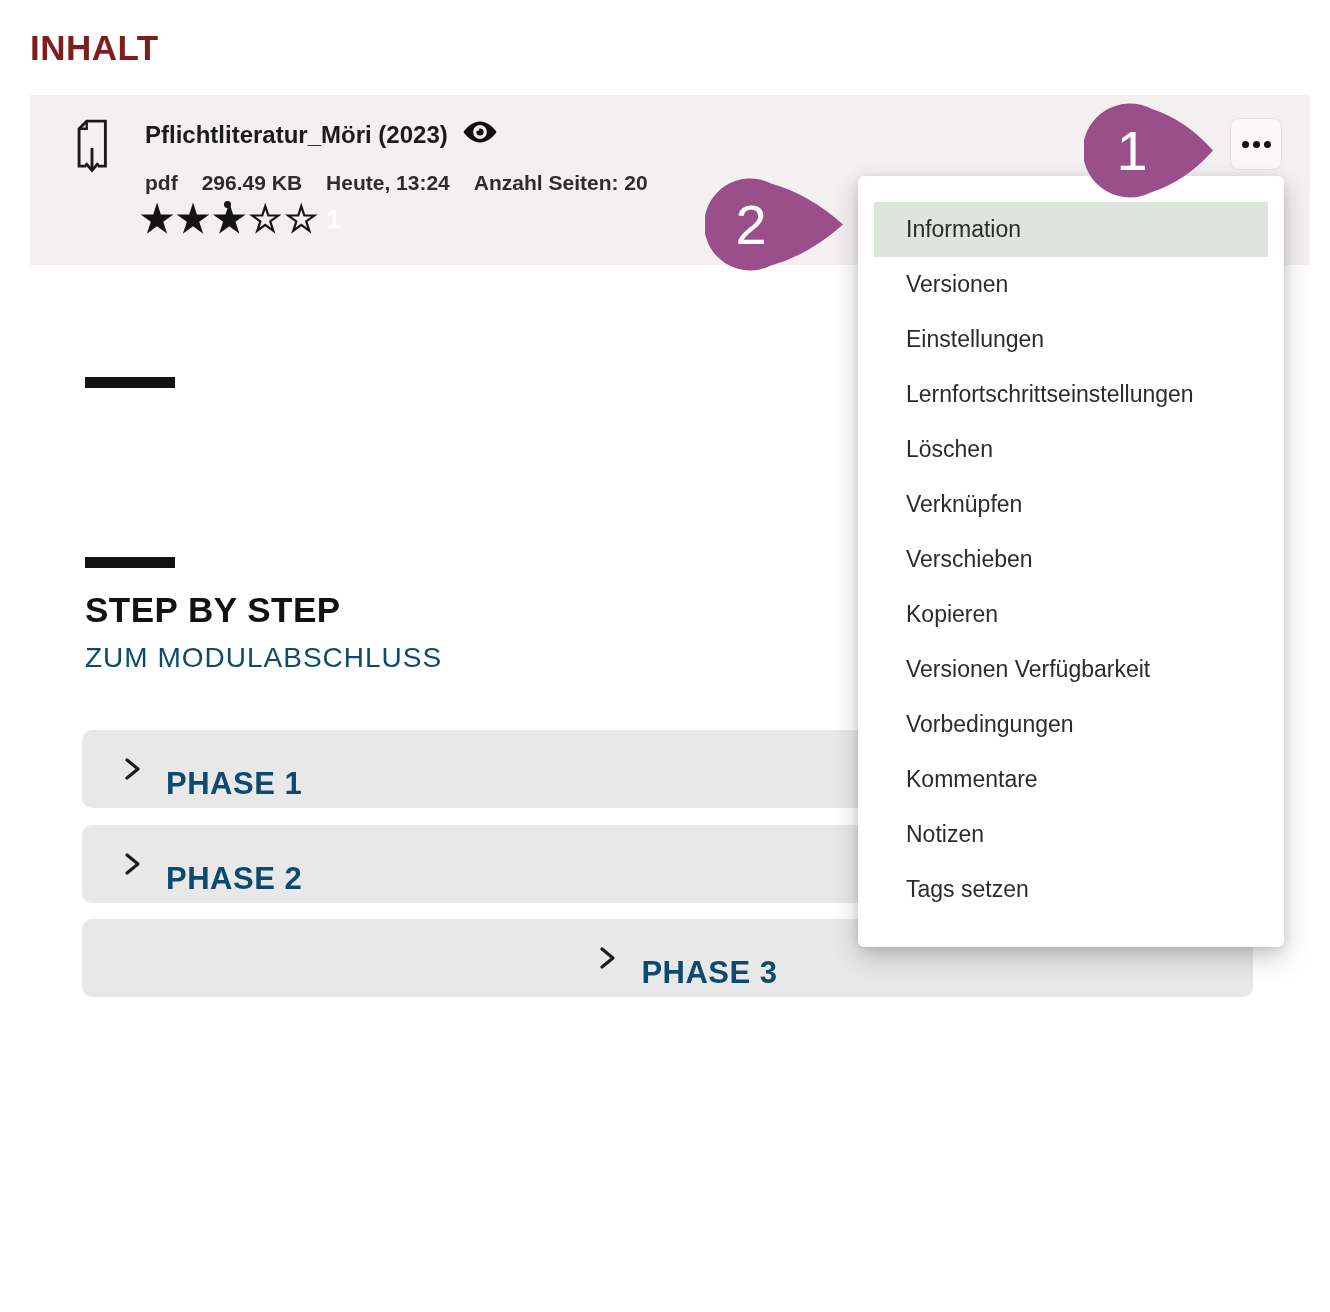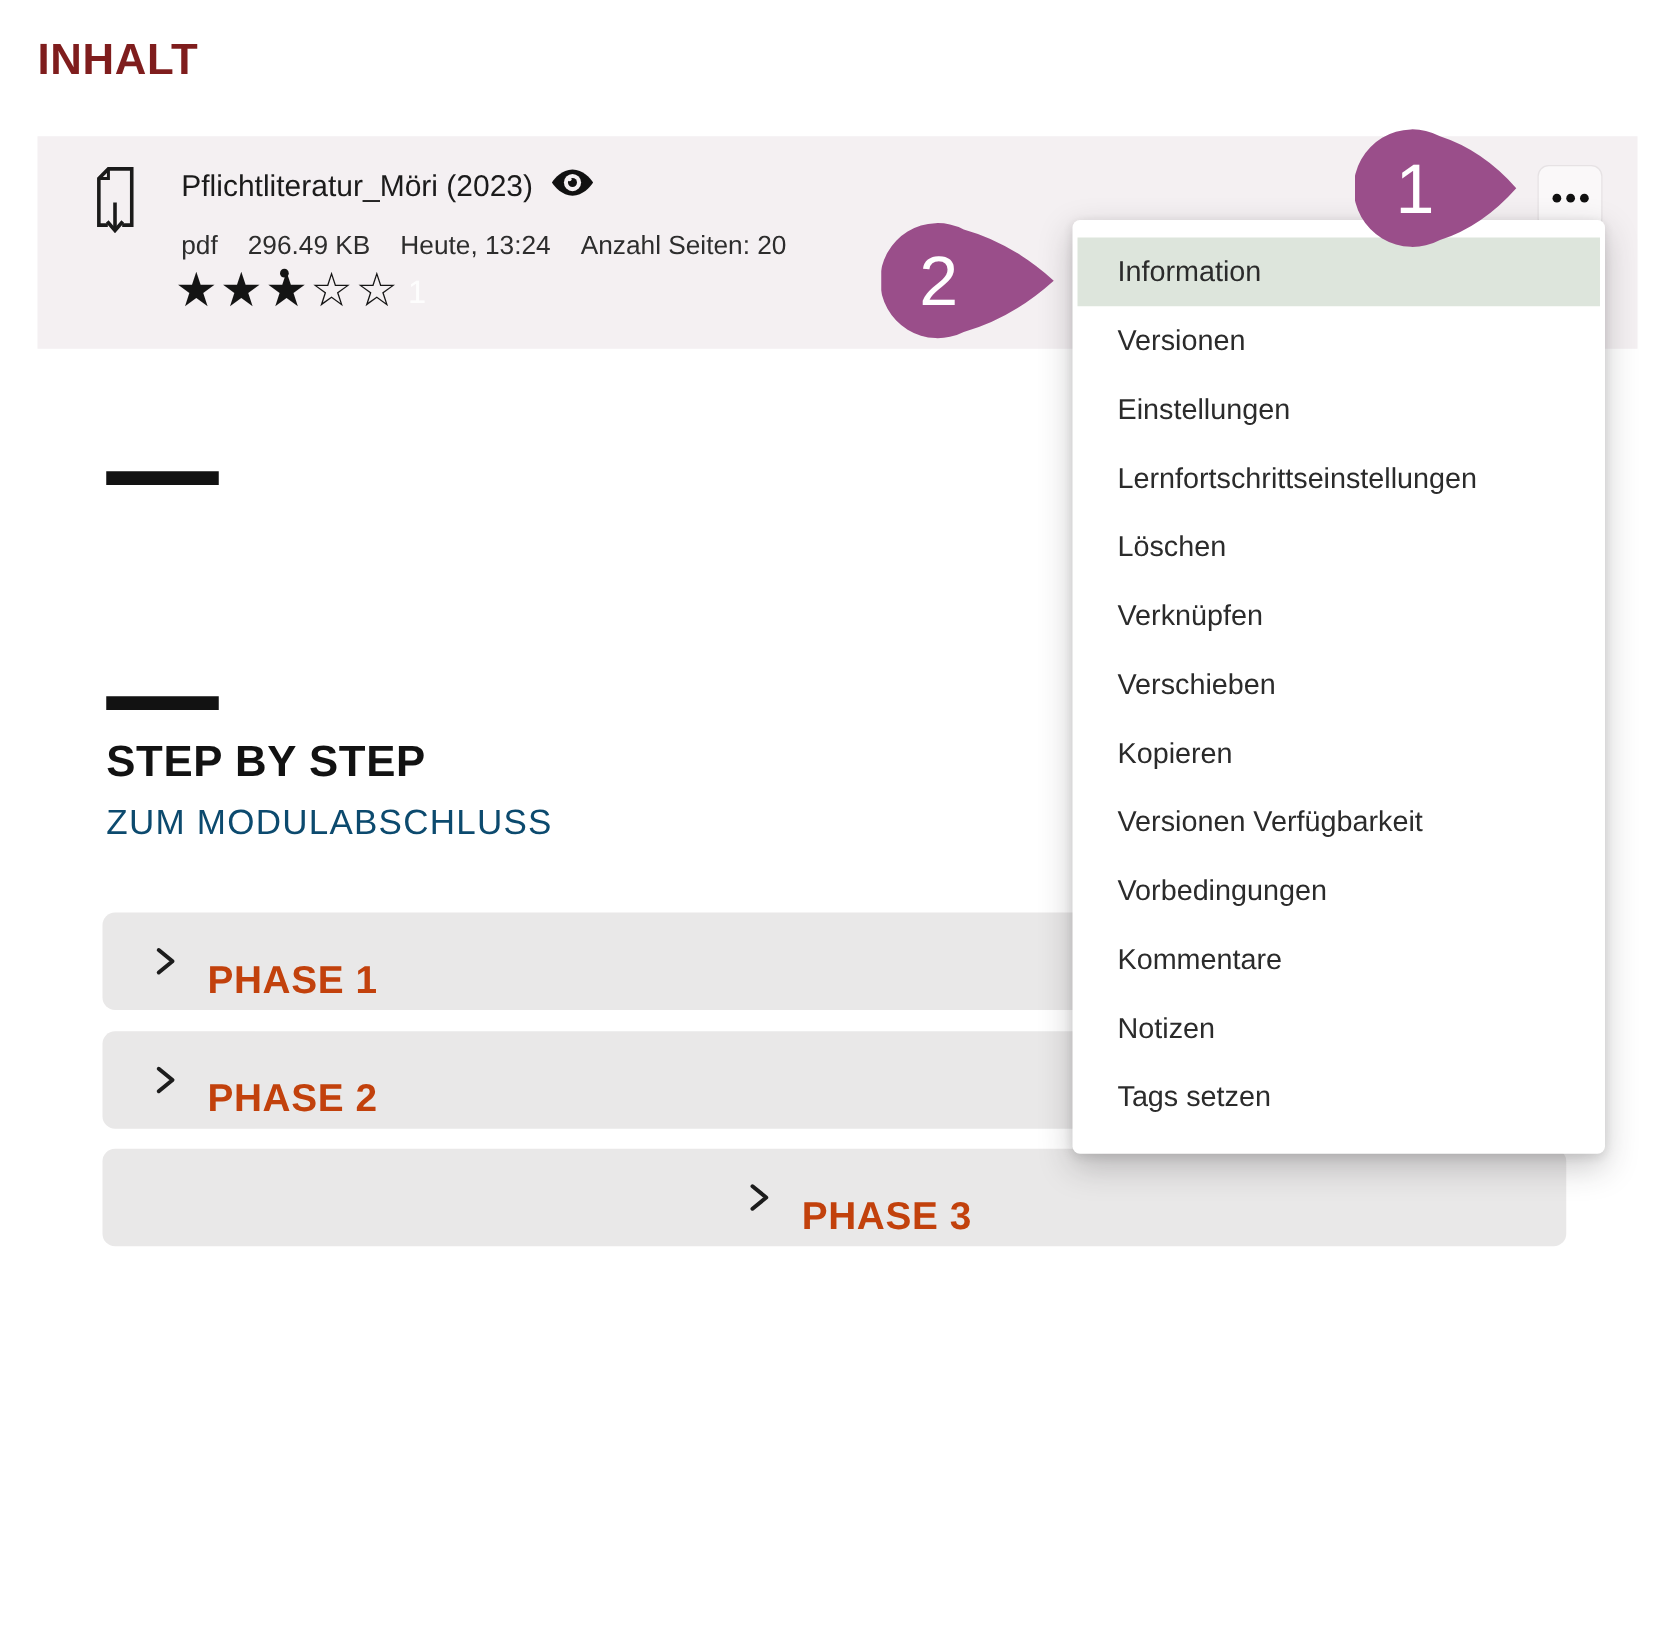--- a/index.html
+++ b/index.html
@@ -7,22 +7,22 @@
     position:relative;width:1330px;height:1312px;overflow:hidden;
     font-family:"Liberation Sans",sans-serif;background:#fff;
   }
   
   .page-title{
     position:absolute;left:30px;top:28px;
     font-size:35px;font-weight:bold;color:#7f1d1d;letter-spacing:.5px;
   }
   
   .file-card{
-    position:absolute;left:30px;top:109px;width:1280px;height:170px;
-    background:var(--card-bg,#f4f0f2);z-index:1;
+    position:absolute;left:30px;top:95px;width:1280px;height:170px;
+    background:var(--card-bg,#f4f0f2);z-index:1;font-weight:bold;
   }
   .doc-icon{position:absolute;left:40px;top:20px;}
   .file-title{
     position:absolute;left:115px;top:24px;display:flex;align-items:center;gap:14px;
     font-size:24px;color:#1b1b1b;
   }
   .eye-icon{display:inline-block;}
   .file-meta{
     position:absolute;left:115px;top:76px;display:flex;gap:24px;
     font-size:21px;color:#2d2d2d;justify-content:space-between;
@@ -46,21 +46,21 @@
     box-sizing:border-box;
   }
   .more-button .dot{width:7px;height:7px;border-radius:50%;background:#111;}
   
   .context-menu{
     position:absolute;left:858px;top:176px;width:426px;
     background:#fff;border-radius:6px;z-index:20;
     box-shadow:0 10px 26px rgba(45,40,42,.25),0 2px 8px rgba(45,40,42,.12);
     padding:10px 0 14px 0;
   }
-  .context-menu ul{list-style:none;margin:4px;padding:0;}
+  .context-menu ul{list-style:none;margin:16px;padding:0;}
   .menu-item{
     height:55px;display:flex;align-items:center;padding-left:32px;
     font-size:23px;color:#2b2b2b;cursor:pointer;box-sizing:border-box;
   }
   .menu-item.highlighted{background:var(--menu-highlight,#dde5dc);}
   
   .balloon{position:absolute;z-index:30;pointer-events:none;}
   .balloon-1{left:1084px;top:102px;}
   .balloon-2{left:705px;top:177px;}
   .teardrop{fill:var(--accent,#9a4e8a);}
@@ -83,21 +83,21 @@
   .phase-row{
     position:absolute;left:82px;width:1171px;height:78px;border-radius:10px;
     background:var(--phase-bg,#e9e8e8);display:flex;align-items:center;
     cursor:pointer;z-index:2;
   }
   .phase-row:nth-child(1){top:730px;}
   .phase-row:nth-child(2){top:825px;}
   .phase-row:nth-child(3){top:919px;justify-content:center;}
   .phase-row .chev{margin-left:38px;flex:0 0 auto;}
   .phase-label{
-    margin-left:22px;font-size:31px;font-weight:600;color:#c2410c;letter-spacing:.5px;margin-top:30px;
+    margin-left:22px;font-size:31px;font-weight:600;color:#0c4a6e;letter-spacing:.5px;margin-top:30px;
   }
 </style>
 </head>
 <body>
 
 <div id="page">
 
   <div class="page-title">INHALT</div>
 
   <div class="file-card">

